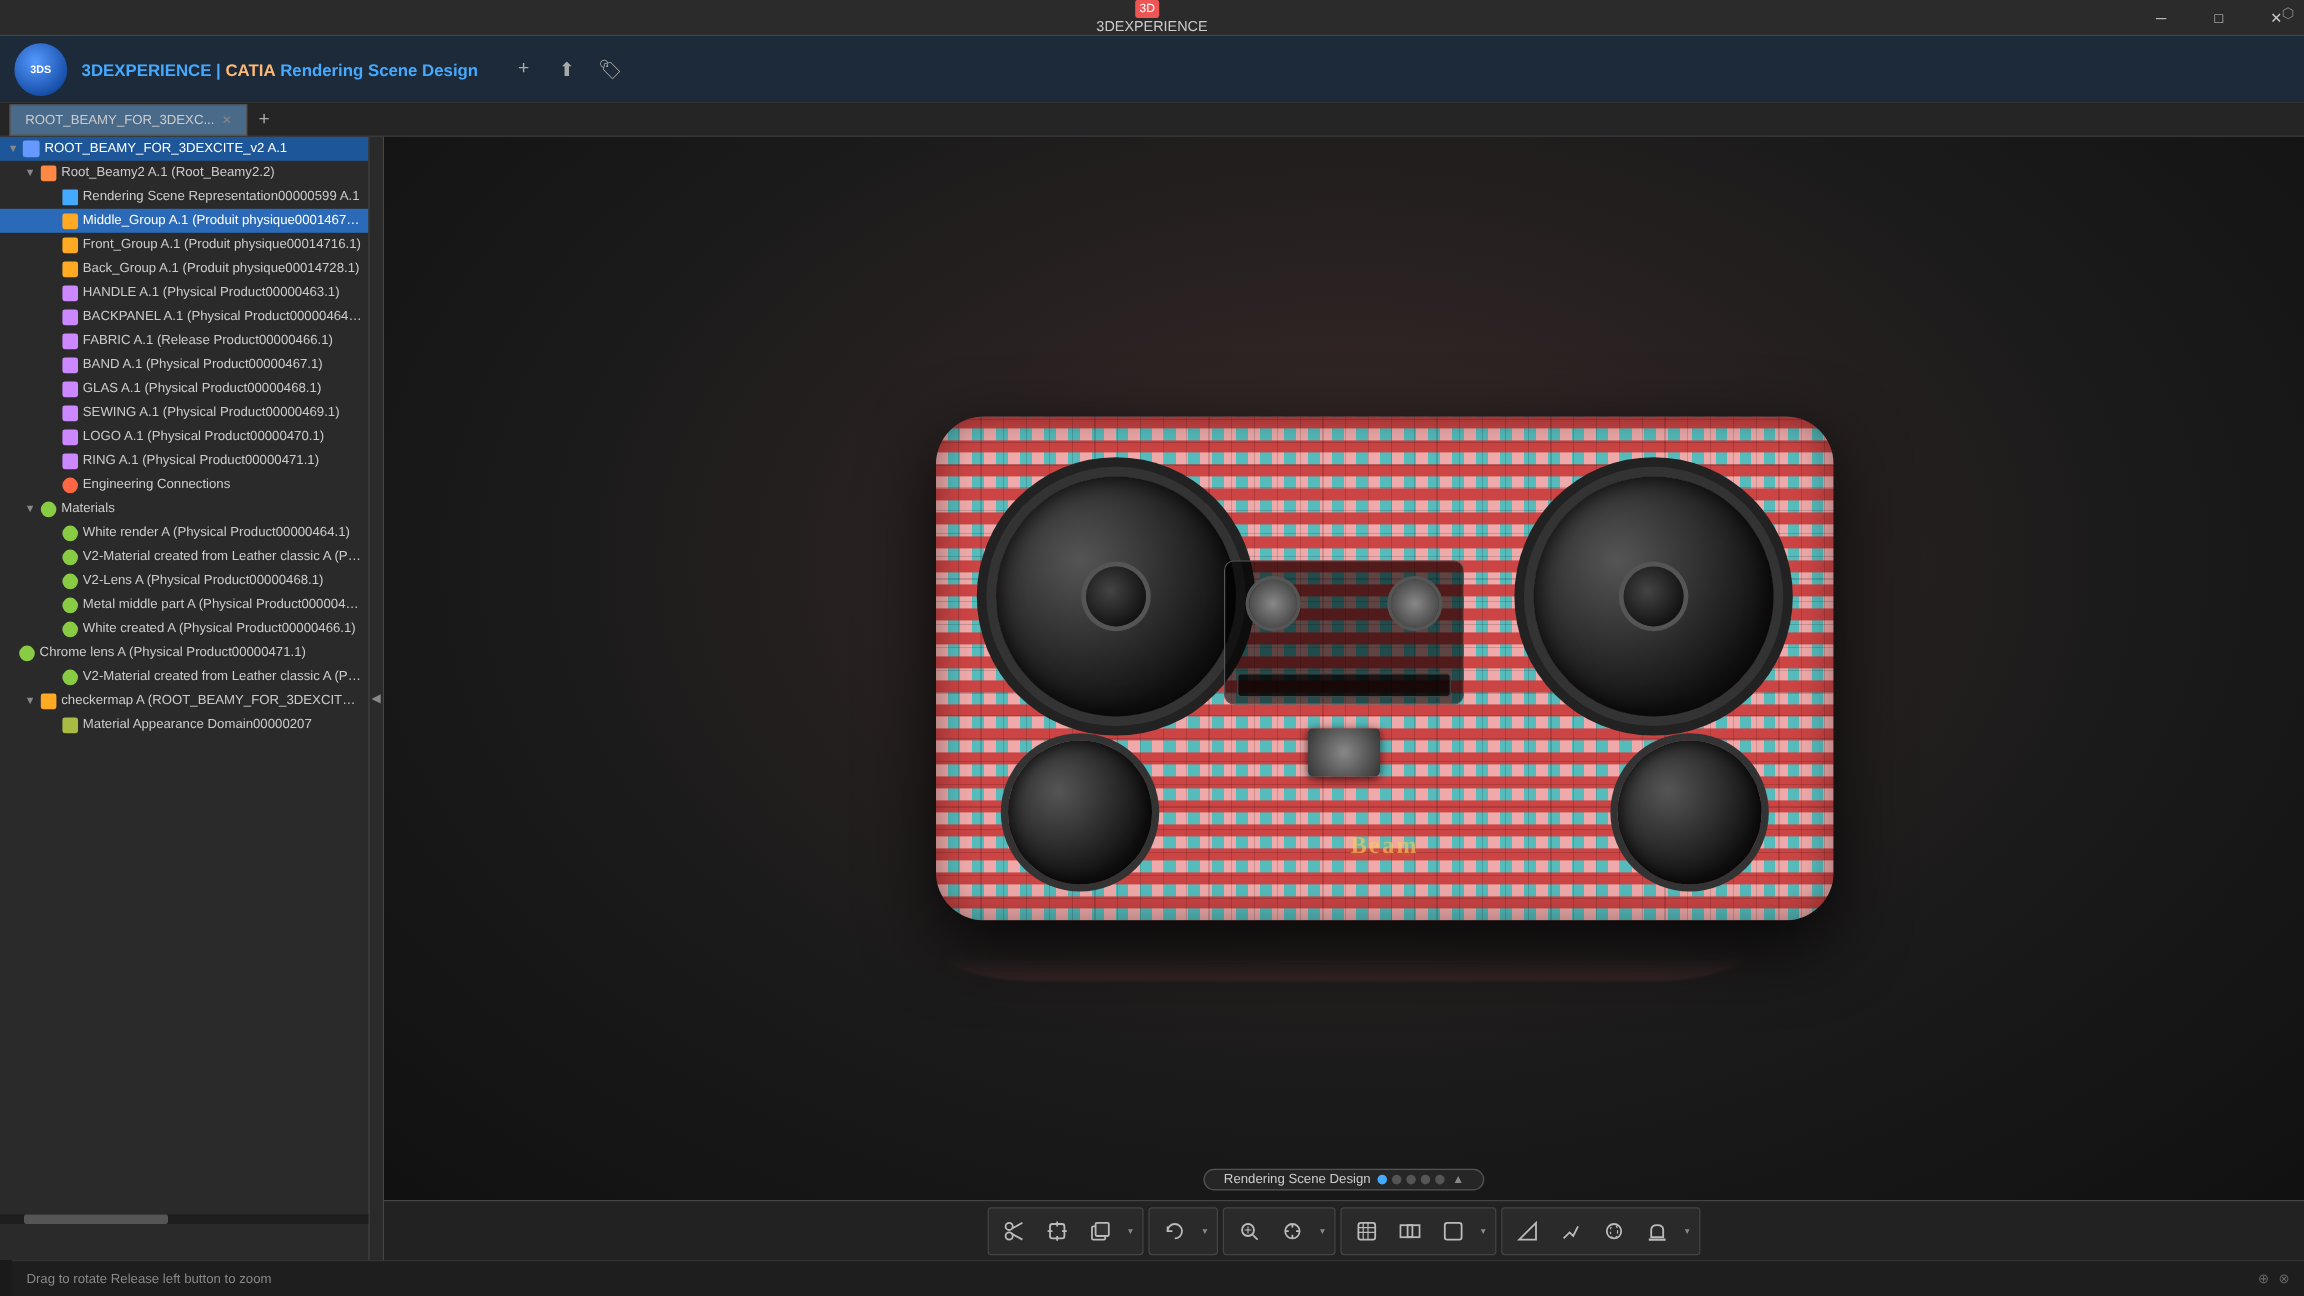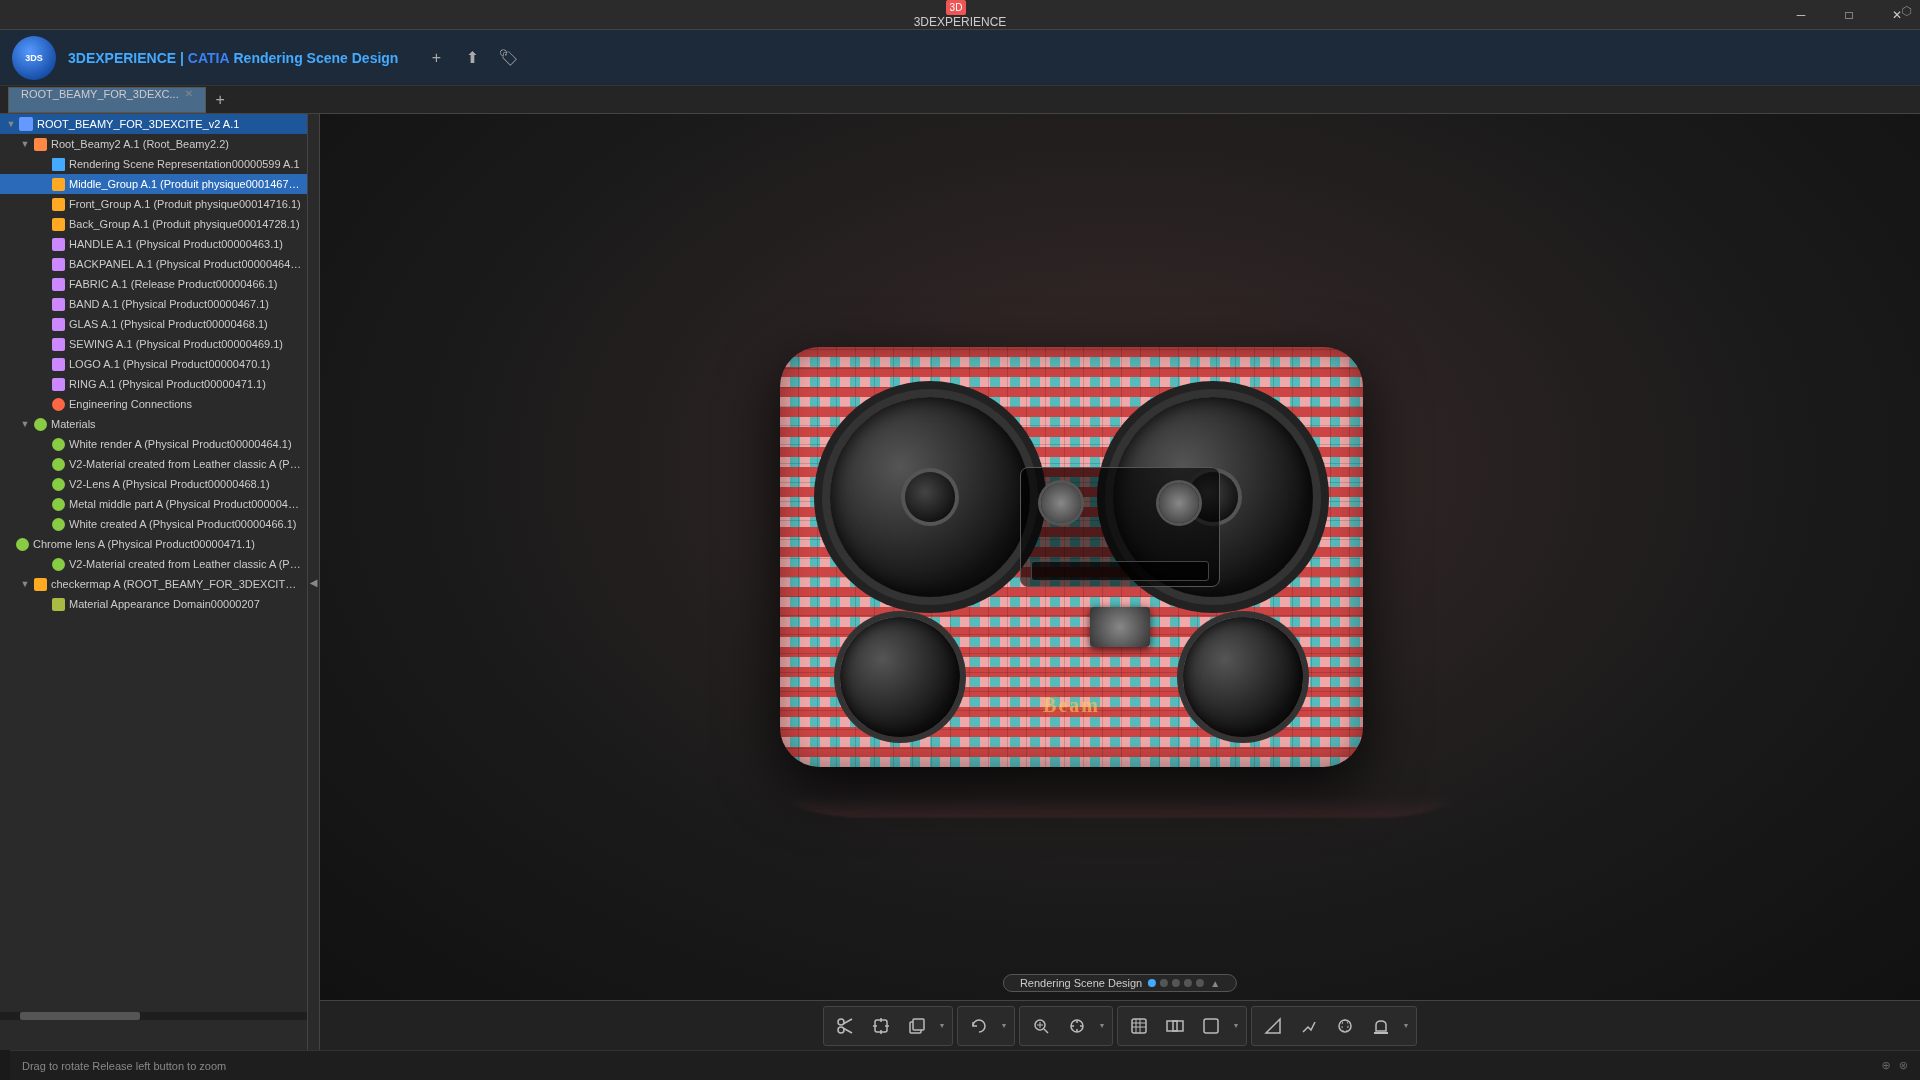--- a/index.html
+++ b/index.html
@@ -66,21 +66,21 @@
       height: 28px;
       background: #252525;
       display: flex;
       align-items: center;
       padding: 0 8px;
       border-bottom: 1px solid #444;
     }
     #tabbar .tab {
       height: 26px; padding: 0 12px;
       background: #3a3a3a; border: 1px solid #555;
-      display: flex; gap: 6px;
+      display: flex; align-items: center; gap: 6px;
       cursor: pointer; font-size: 11px; color: #ccc;
       margin-right: 2px;
     }
     #tabbar .tab.active { background: #4a6a8a; }
     #tabbar .tab-add { width: 24px; height: 24px; display: flex; align-items: center; justify-content: center; cursor: pointer; color: #aaa; font-size: 16px; }
 
     
     #main {
       display: flex;
       height: calc(1080px - 30px - 56px - 28px - 30px);
@@ -155,21 +155,21 @@
     .boombox-container {
       position: relative;
       width: 800px;
       height: 520px;
       margin-top: 20px;
     }
 
     .boombox-body {
       position: absolute;
       top: 40px; left: 60px;
-      width: 583px; height: 420px;
+      width: 748px; height: 420px;
       border-radius: 40px;
       background: repeating-conic-gradient(#c44 0% 25%, #5bb 25% 50%, #eaa 50% 75%, #c44 75% 100%) 0 0 / 20px 20px,
                   linear-gradient(135deg, rgba(255,255,255,0.1), rgba(0,0,0,0.3));
       background-blend-mode: normal;
       box-shadow: 0 20px 60px rgba(0,0,0,0.8), inset 0 0 30px rgba(0,0,0,0.4);
       overflow: hidden;
     }
 
     
     .speaker-left {
@@ -363,21 +363,21 @@
     <div class="win-btn">□</div>
     <div class="win-btn close">✕</div>
   </div>
 </div>
 
 <div id="header">
   <div class="logo-circle">3DS</div>
   <div class="brand-text">
     <span>3DEXPERIENCE</span>
     <span> | </span>
-    <span style="color:#3b82f6;font-weight:bold">CATIA</span>
+    <span style="color:#fdba74;font-weight:bold">CATIA</span>
     <span> Rendering Scene Design</span>
   </div>
   <div class="header-icons">
     <div class="header-icon">+</div>
     <div class="header-icon">⬆</div>
     <div class="header-icon">🏷</div>
   </div>
 </div>
 
 <div id="tabbar">

